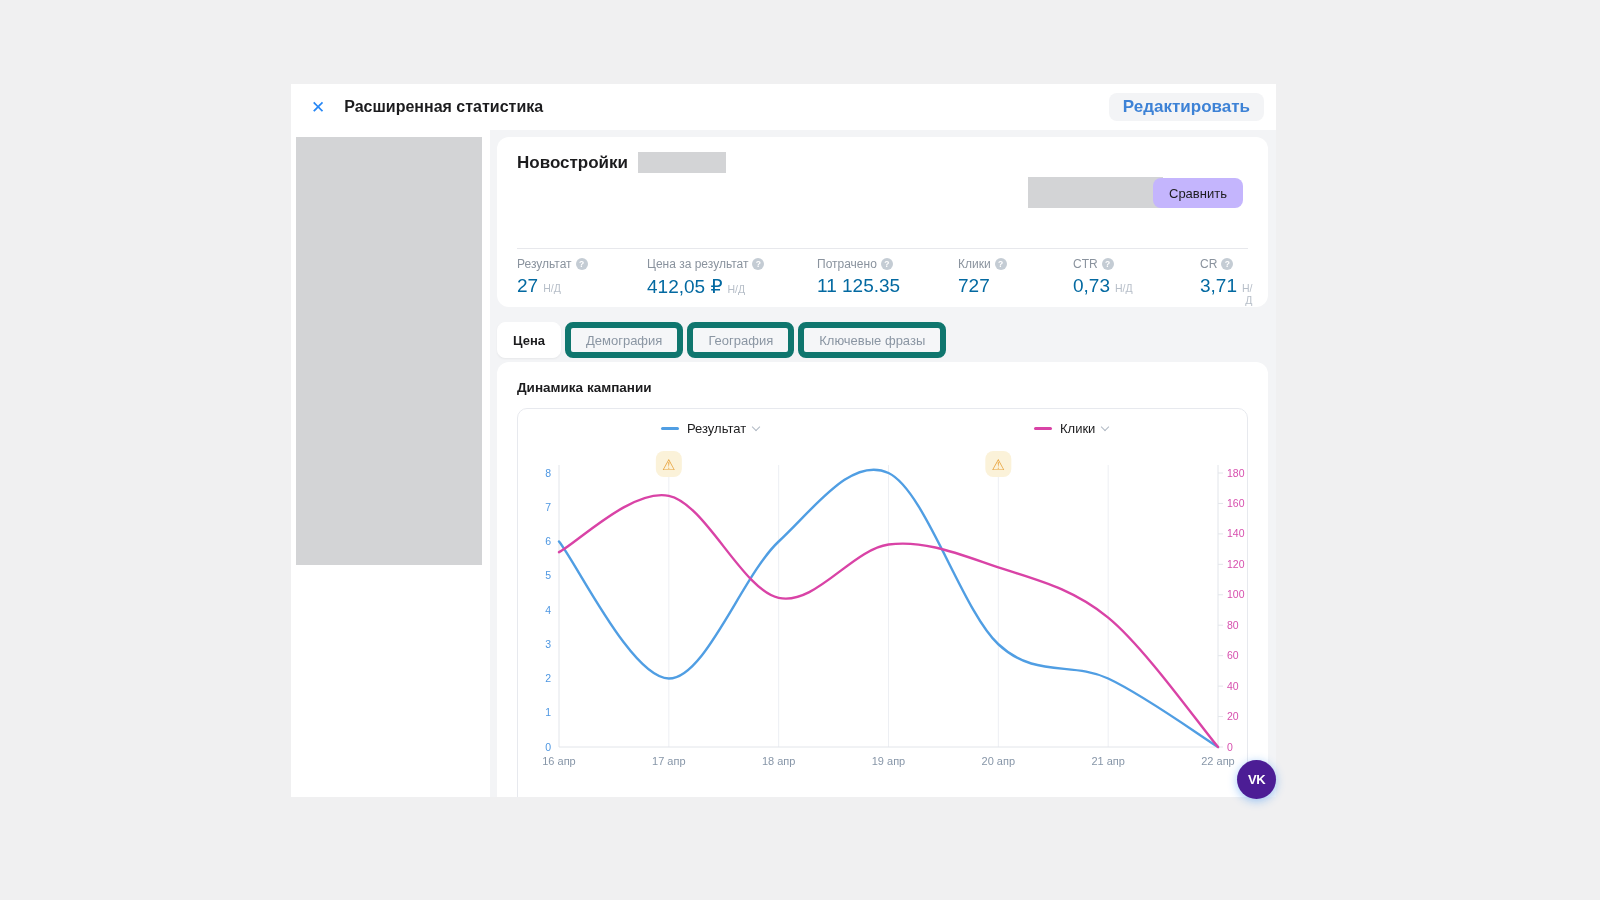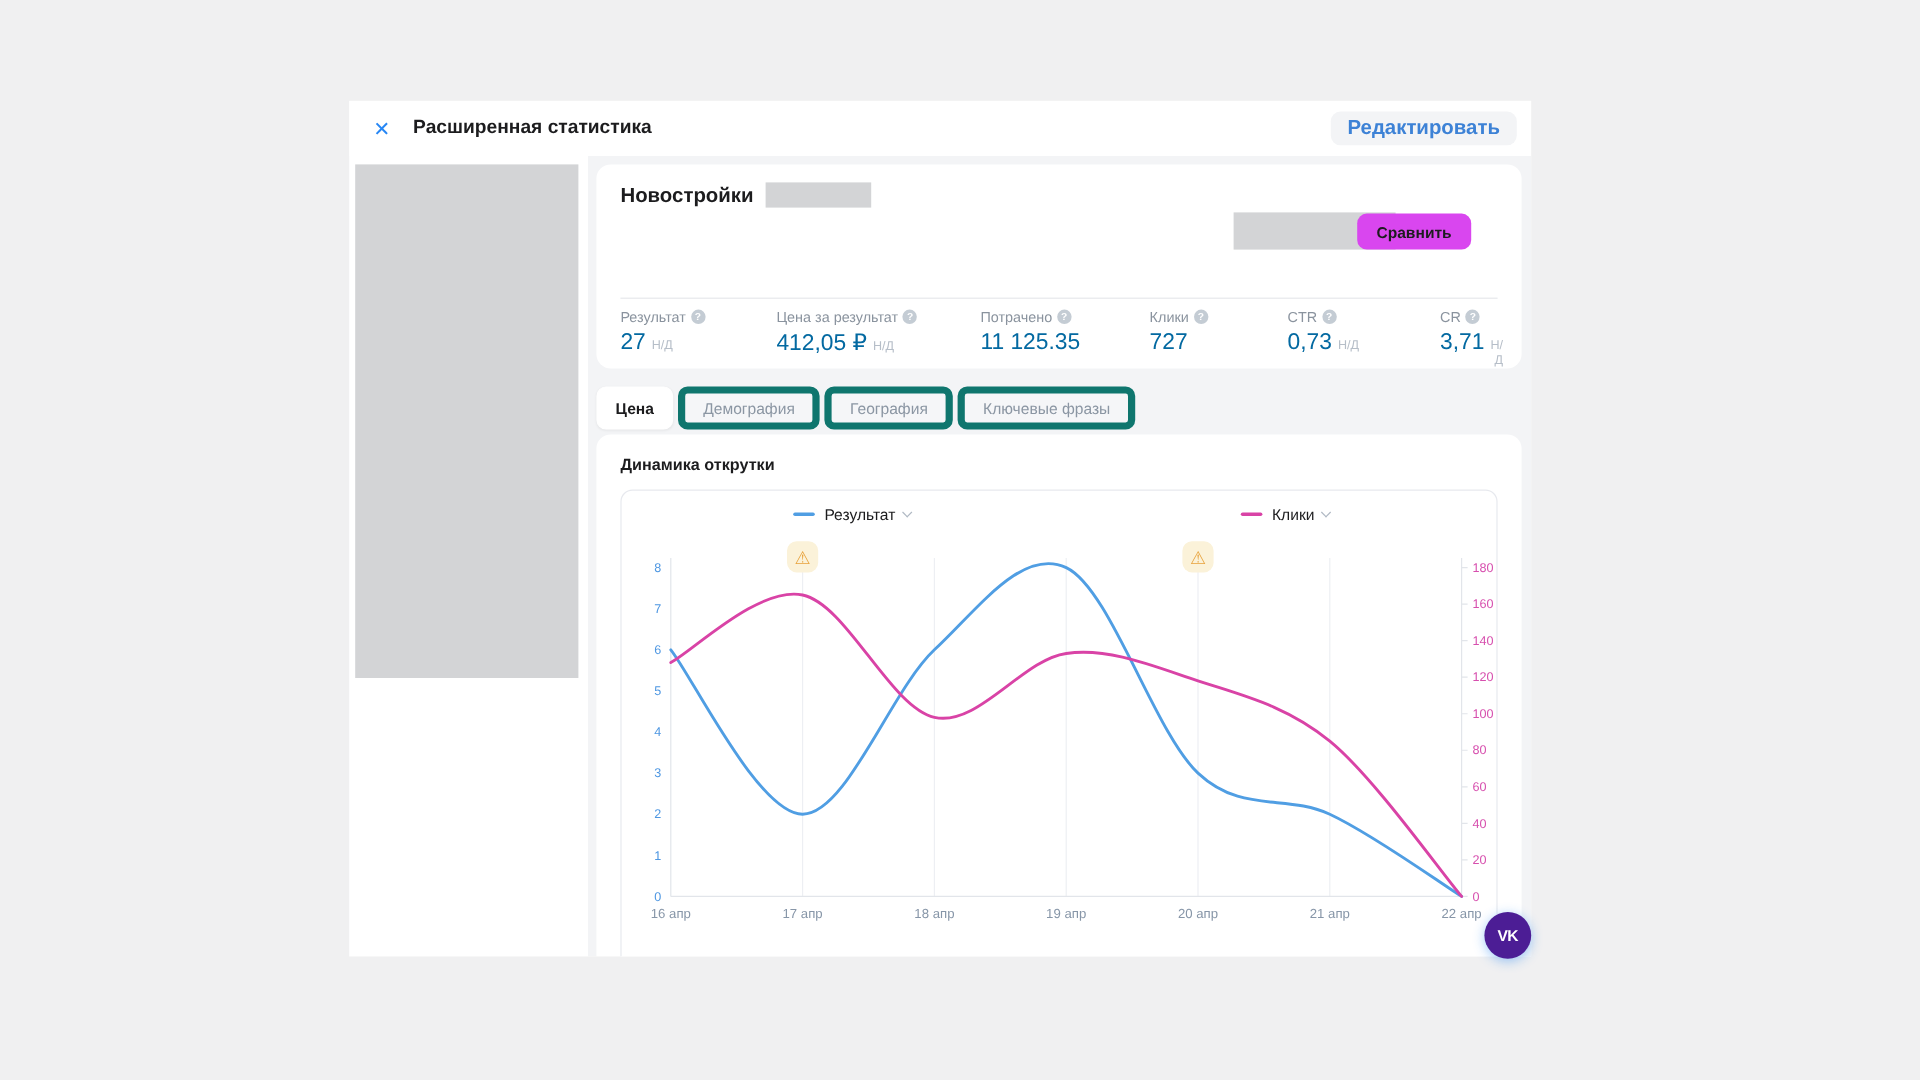--- a/index.html
+++ b/index.html
@@ -19,21 +19,21 @@
   .camp-title-row { position:absolute; left:20px; top:13px; display:flex; align-items:flex-end; }
   .camp-title { font-size:17px; font-weight:700; color:#1c1c1e; }
   .title-redact { width:88px; height:21px; background:#d3d4d6; margin-left:10px; margin-top:2px; }
   .fields { position:absolute; left:20px; top:48px; }
   .frow { display:flex; align-items:baseline; height:19px; }
   .flabel { width:92px; font-size:12px; color:#818c99; }
   .fvalue { font-size:12.5px; color:#1c1c1e; }
   .fvalue.strong { font-weight:600; }
   .fsuffix { font-size:12.5px; color:#818c99; margin-left:4px; }
   .cmp-redact { position:absolute; left:531px; top:40px; width:135px; height:31px; background:#d3d4d6; }
-  .compare-btn { position:absolute; left:634px; top:41px; height:30px; padding:0 16px; background:#d946ef; border:none; border-radius:8px; font-size:13px; font-weight:700; color:#1c1c1e; cursor:pointer; }
+  .compare-btn { position:absolute; left:656px; top:41px; height:30px; padding:0 16px; background:#c4b5fd; border:none; border-radius:8px; font-size:13px; font-weight:400; color:#1c1c1e; cursor:pointer; }
   .divider { position:absolute; left:20px; right:20px; top:111px; height:1px; background:#e7e8ec; }
   .stats { position:absolute; left:20px; right:20px; top:120px; display:grid; grid-template-columns:130px 170px 141px 115px 127px 1fr; }
   .slabel { display:flex; align-items:center; gap:4px; font-size:12px; color:#8a939e; }
   .qicon { width:12px; height:12px; border-radius:50%; background:#c4ccd4; color:#fff; font-size:8.5px; font-weight:700; display:inline-flex; align-items:center; justify-content:center; cursor:pointer; }
   .sval { display:flex; align-items:baseline; gap:5px; margin-top:4px; }
   .snum { font-size:19px; color:#0369a1; font-weight:500; }
   .ssuf { font-size:10.5px; color:#b6bec8;text-align:right; }
   .tabs { position:absolute; left:206px; top:192px; display:flex; gap:4px; }
   .tab { height:36px; padding:0 15px; border-radius:8px; display:flex; align-items:center; font-size:13px; cursor:pointer; background:#f5f6f8; border:6px solid #0f766e; color:#8b96a3; }
   .tab.active { background:#fff; border:1px solid #fff; color:#1c1c1e; font-weight:600; box-shadow:0 1px 2px rgba(0,0,0,0.05); }
@@ -138,21 +138,21 @@
       </div>
 
       <div class="tabs">
         <div class="tab active">Цена</div>
         <div class="tab">Демография</div>
         <div class="tab">География</div>
         <div class="tab">Ключевые фразы</div>
       </div>
 
       <div class="card card2">
-        <div class="sec-title">Динамика открутки</div>
+        <div class="sec-title">Динамика кампании</div>
         <div class="panel">
           <div class="legend lg1">
             <span class="dash" style="background: rgb(80, 158, 227);"></span>
             <span>Результат</span>
             <i class="chev"></i>
           </div>
           <div class="legend lg2">
             <span class="dash" style="background: rgb(217, 67, 166);"></span>
             <span>Клики</span>
             <i class="chev"></i>

